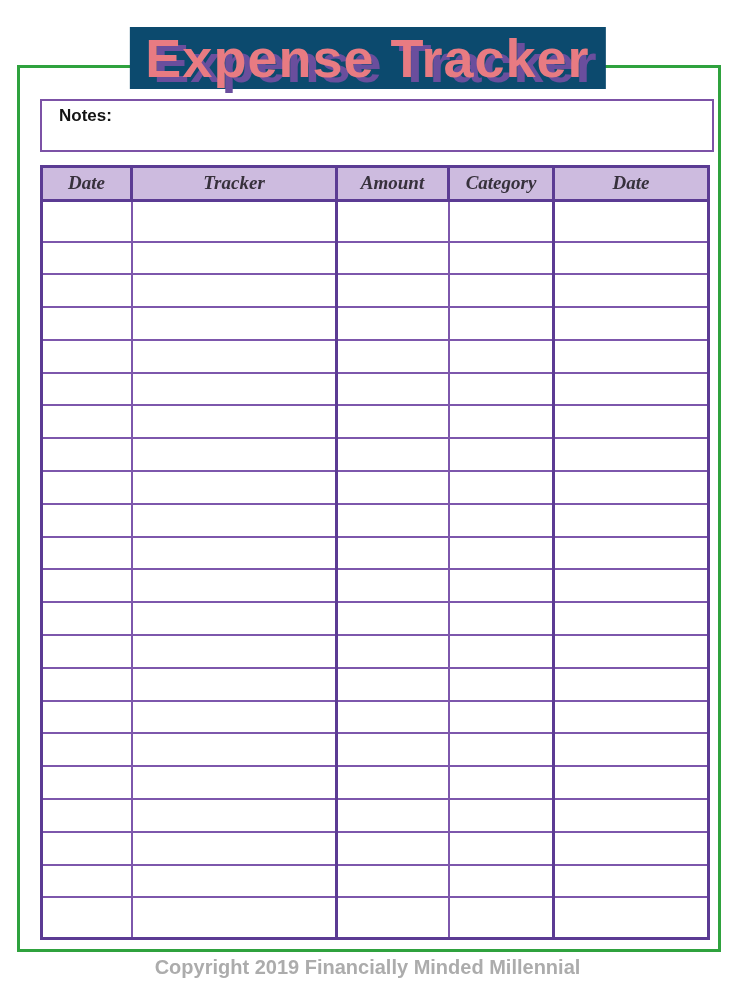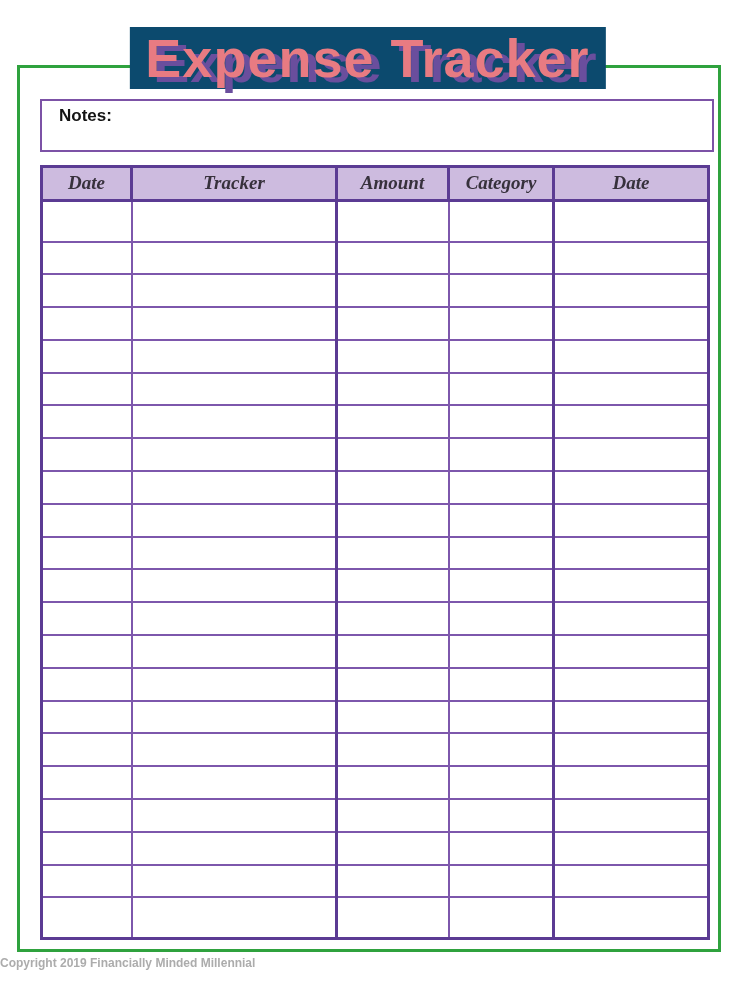--- a/index.html
+++ b/index.html
@@ -91,22 +91,23 @@
   table.expense-table td:nth-child(4),
   table.expense-table th:nth-child(4) {
     border-right: 3px solid var(--purple-dark, #5b3b93);
   }
 
   
   .footer {
     position: absolute;
     top: 956px; left: 0;
     width: 735px;
-    font-weight: bold;
-    font-size: 12px;
+    text-align: center;
+    font-weight: bold;
+    font-size: 20px;
     color: #acacac;
     z-index: 1;
   }
 </style>
 </head>
 <body style="--green: #2fa23e; --title-fill: #e87b82; --title-shadow: #6a4e9d; --purple-dark: #5b3b93; --purple-light: #7d57ac; --purple-mid: #7c52a6; --header-bg: #cdbbdf;">
 
 <div class="page-border"></div>
 
 <div class="page-title">Expense Tracker</div>

